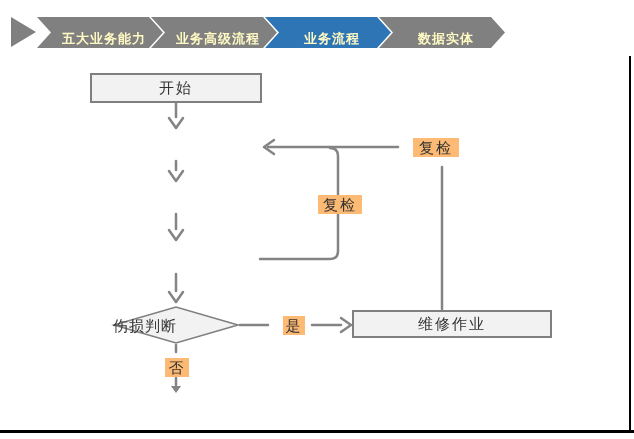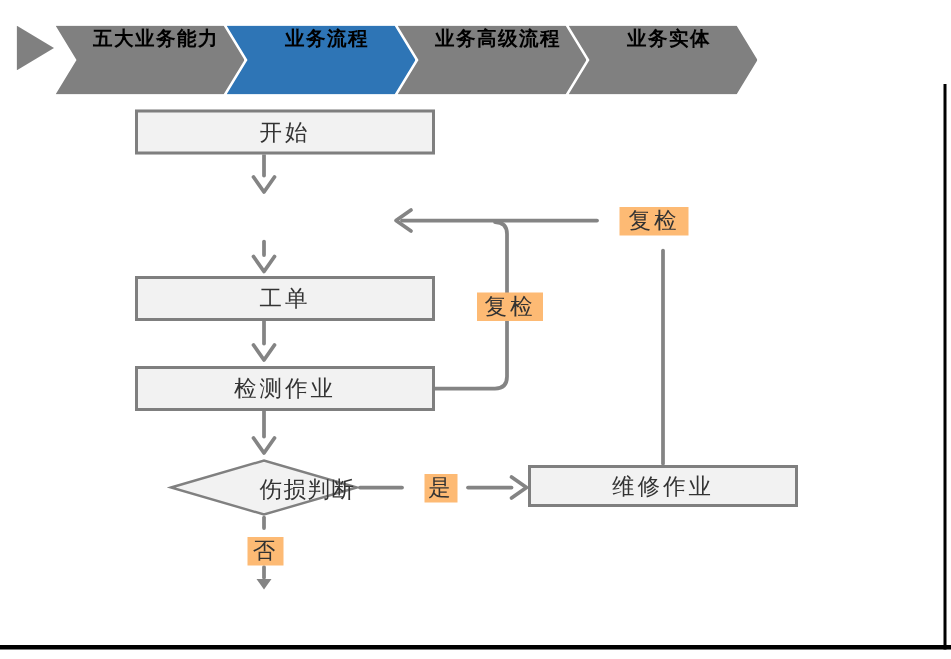--- a/index.html
+++ b/index.html
@@ -25,27 +25,27 @@
   }
   .nav-lead-triangle {
     width: 25px;
     height: 30px;
     background: #808080;
     clip-path: polygon(0 0, 100% 50%, 0 100%);
     margin-right: 1px;
   }
   .chev {
     width: 126px;
-    height: 46px;
+    height: 31px;
     background: #808080;
     clip-path: polygon(0 0, calc(100% - 14px) 0, 100% 50%, calc(100% - 14px) 100%, 0 100%, 14px 50%);
     display: flex;
-    align-items: flex-start;
+    align-items: flex-end;
     justify-content: center;
-    color: #000000;
+    color: #fef9c3;
     font-size: 13px;
     font-weight: bold;
     letter-spacing: 1px;
     padding-left: 8px;
     cursor: default;
   }
   .chev + .chev { margin-left: -12px; }
   .chev.active { background: #2E75B6; }
 
   
@@ -58,34 +58,34 @@
     position: absolute;
     background: #F2F2F2;
     border: 2px solid #7F7F7F;
     display: flex;
     align-items: center;
     justify-content: center;
     font-size: 15px;
     color: #333333;
     letter-spacing: 2px;
   }
-  .node.rect-main { left: 90px; width: 200px; height: 30px; }
+  .node.rect-main { left: 90px; width: 172px; height: 30px; }
   .edge-label {
     position: absolute;
     font-size: 15px;
     color: #333333;
     letter-spacing: 2px;
     text-align: center;
     background: #fdba74;
     line-height: 19px;
   }
   .diamond-label {
     position: absolute;
     left: 113px; top: 317px; width: 124px;
-    text-align: right;
+    text-align: left;
     font-size: 15px;
     color: #333333;
     letter-spacing: 1px;
   }
 
   
   .frame-bottom {
     position: absolute;
     left: 0; top: 430px; width: 634px; height: 3px;
     background: #000000;
@@ -99,28 +99,28 @@
 </head>
 <body>
 
 <div class="canvas">
 
   <div class="nav">
     <div class="nav-lead-triangle"></div>
     <div class="chev">
         <span>五大业务能力</span>
       </div>
+    <div class="chev">
+        <span>业务高级流程</span>
+      </div>
     <div class="chev active">
         <span>业务流程</span>
       </div>
     <div class="chev">
-        <span>业务高级流程</span>
-      </div>
-    <div class="chev">
-        <span>业务实体</span>
+        <span>数据实体</span>
       </div>
   </div>
 
   <svg class="flow-svg" viewBox="0 0 634 439">
     <g stroke="#848484" stroke-width="2.5" fill="none" stroke-linecap="round" stroke-linejoin="round">
 
       <path d="M176,103 V117"></path>
       <path d="M169,118 L176,128 L183,118"></path>
 
       <path d="M176,161 V170"></path>
@@ -145,23 +145,21 @@
 
       <path d="M176,345 V352"></path>
       <path d="M176,378 V385"></path>
     </g>
     <polygon points="171,386 181,386 176,393" fill="#848484"></polygon>
 
     <polygon points="114,325 176,307 238,325 176,343" fill="#F2F2F2" stroke="#808080" stroke-width="1.6"></polygon>
   </svg>
 
   <div class="node rect-main" style="top:73px">开始</div>
-  <div class="node rect-main" style="top:184px">工单</div>
-  <div class="node rect-main" style="top:244px">检测作业</div>
-  <div class="node" style="left:352px; top:310px; width:180px; height:28px;">维修作业</div>
+  <div class="node" style="left:352px; top:310px; width:200px; height:28px;">维修作业</div>
 
   <div class="diamond-label">伤损判断</div>
 
   <div class="edge-label" style="left:283px; top:316px; width:22px;">是</div>
   <div class="edge-label" style="left:165px; top:358px; width:24px;">否</div>
   <div class="edge-label" style="left:318px; top:195px; width:44px;">复检</div>
   <div class="edge-label" style="left:413px; top:138px; width:46px;">复检</div>
 
   <div class="frame-bottom"></div>
   <div class="frame-right"></div>

